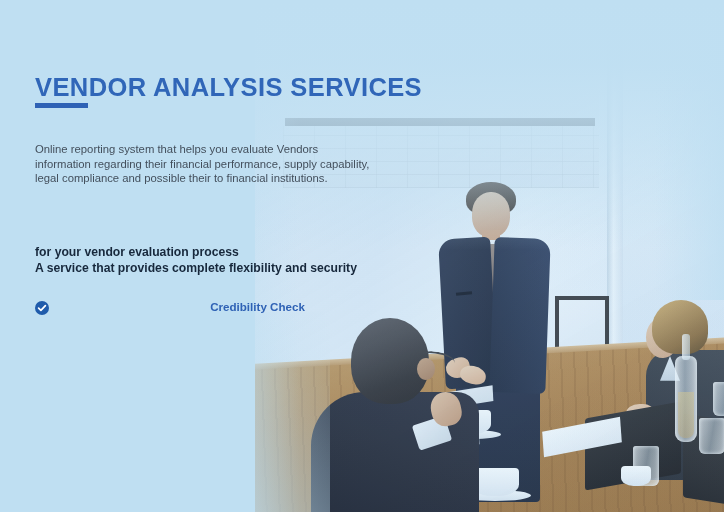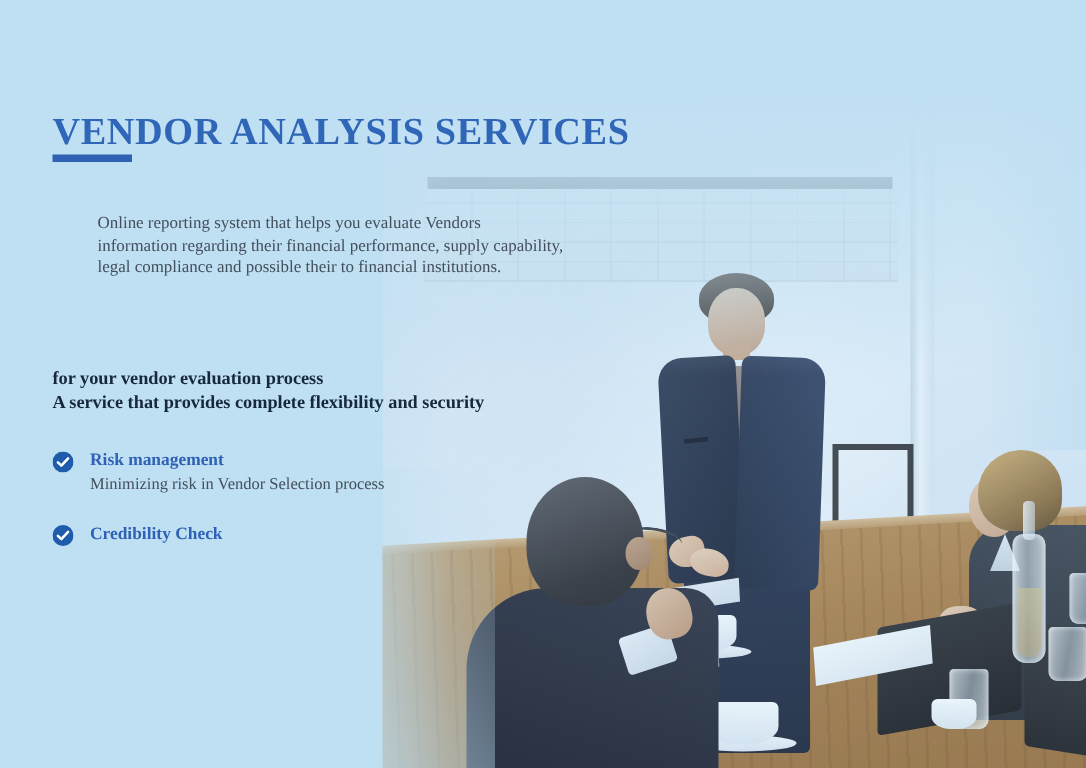--- a/index.html
+++ b/index.html
@@ -324,21 +324,21 @@
     background: linear-gradient(270deg, rgba(191,223,242,.80), rgba(191,223,242,0));
     pointer-events: none;
   }
   .fade-bottom-left {
     position: absolute; left: 0; bottom: 0; width: 330px; height: 200px;
     background: linear-gradient(60deg, #bfdff2 10%, rgba(191,223,242,.70) 55%, rgba(191,223,242,0) 100%);
     pointer-events: none;
   }
 
   
-  .content { position: absolute; left: 0; top: 0; width: 640px; height: 512px; font-family: Liberation Serif, serif; }
+  .content { position: absolute; left: 0; top: 0; width: 640px; height: 512px; }
 
   .title {
     position: absolute;
     left: 35px; top: 73px;
     font-size: 25.5px;
     font-weight: bold;
     letter-spacing: .4px;
     color: #3066b8;
     white-space: nowrap;
   }
@@ -350,21 +350,21 @@
   }
 
   .intro {
     position: absolute;
     left: 35px; top: 142px;
     width: 380px;
     font-size: 11.3px;
     line-height: 14.6px;
     color: #434f5c;
   }
-  .intro div { white-space: nowrap; margin-left: 30px; }
+  .intro div { white-space: nowrap; }
 
   .subhead {
     position: absolute;
     left: 35px; top: 245px;
     width: 400px;
     font-size: 12.2px;
     font-weight: bold;
     line-height: 15.5px;
     color: #17283c;
   }
@@ -374,21 +374,21 @@
     position: absolute;
     left: 35px; top: 300px;
     width: 420px;
   }
   .feature {
     position: relative;
     margin-bottom: 19px;
     padding-left: 25px;
     min-height: 30px;
   }
-  .feature:last-child { margin-bottom: 0; }
+  .feature:last-child { margin-bottom: 0; text-align: center; }
   .check-icon {
     position: absolute;
     left: 0; top: 1px;
     width: 14px; height: 14px;
   }
   .feature-title {
     font-size: 11.6px;
     font-weight: bold;
     color: #2f62b5;
     line-height: 14px;
@@ -492,30 +492,20 @@
     </div>
 
     <div class="subhead">
       <div>for your vendor evaluation process</div>
       <div>A service that provides complete flexibility and security</div>
     </div>
 
     <div class="features">
 
 
-      <div class="feature">
-        <span class="check-icon">
-          <svg width="14" height="14" viewBox="0 0 14 14">
-            <circle cx="7" cy="7" r="7" fill="#1f5bab"></circle>
-            <path d="M3.6 7.2 L5.9 9.4 L10.4 4.6" fill="none" stroke="#ffffff" stroke-width="1.7" stroke-linecap="round" stroke-linejoin="round"></path>
-          </svg>
-        </span>
-        <div class="feature-title">Risk management</div>
-        <div class="feature-desc">Minimizing risk in Vendor Selection process</div>
-      </div>
 
       <div class="feature">
         <span class="check-icon">
           <svg width="14" height="14" viewBox="0 0 14 14">
             <circle cx="7" cy="7" r="7" fill="#1f5bab"></circle>
             <path d="M3.6 7.2 L5.9 9.4 L10.4 4.6" fill="none" stroke="#ffffff" stroke-width="1.7" stroke-linecap="round" stroke-linejoin="round"></path>
           </svg>
         </span>
         <div class="feature-title">Credibility Check</div>
       </div>

